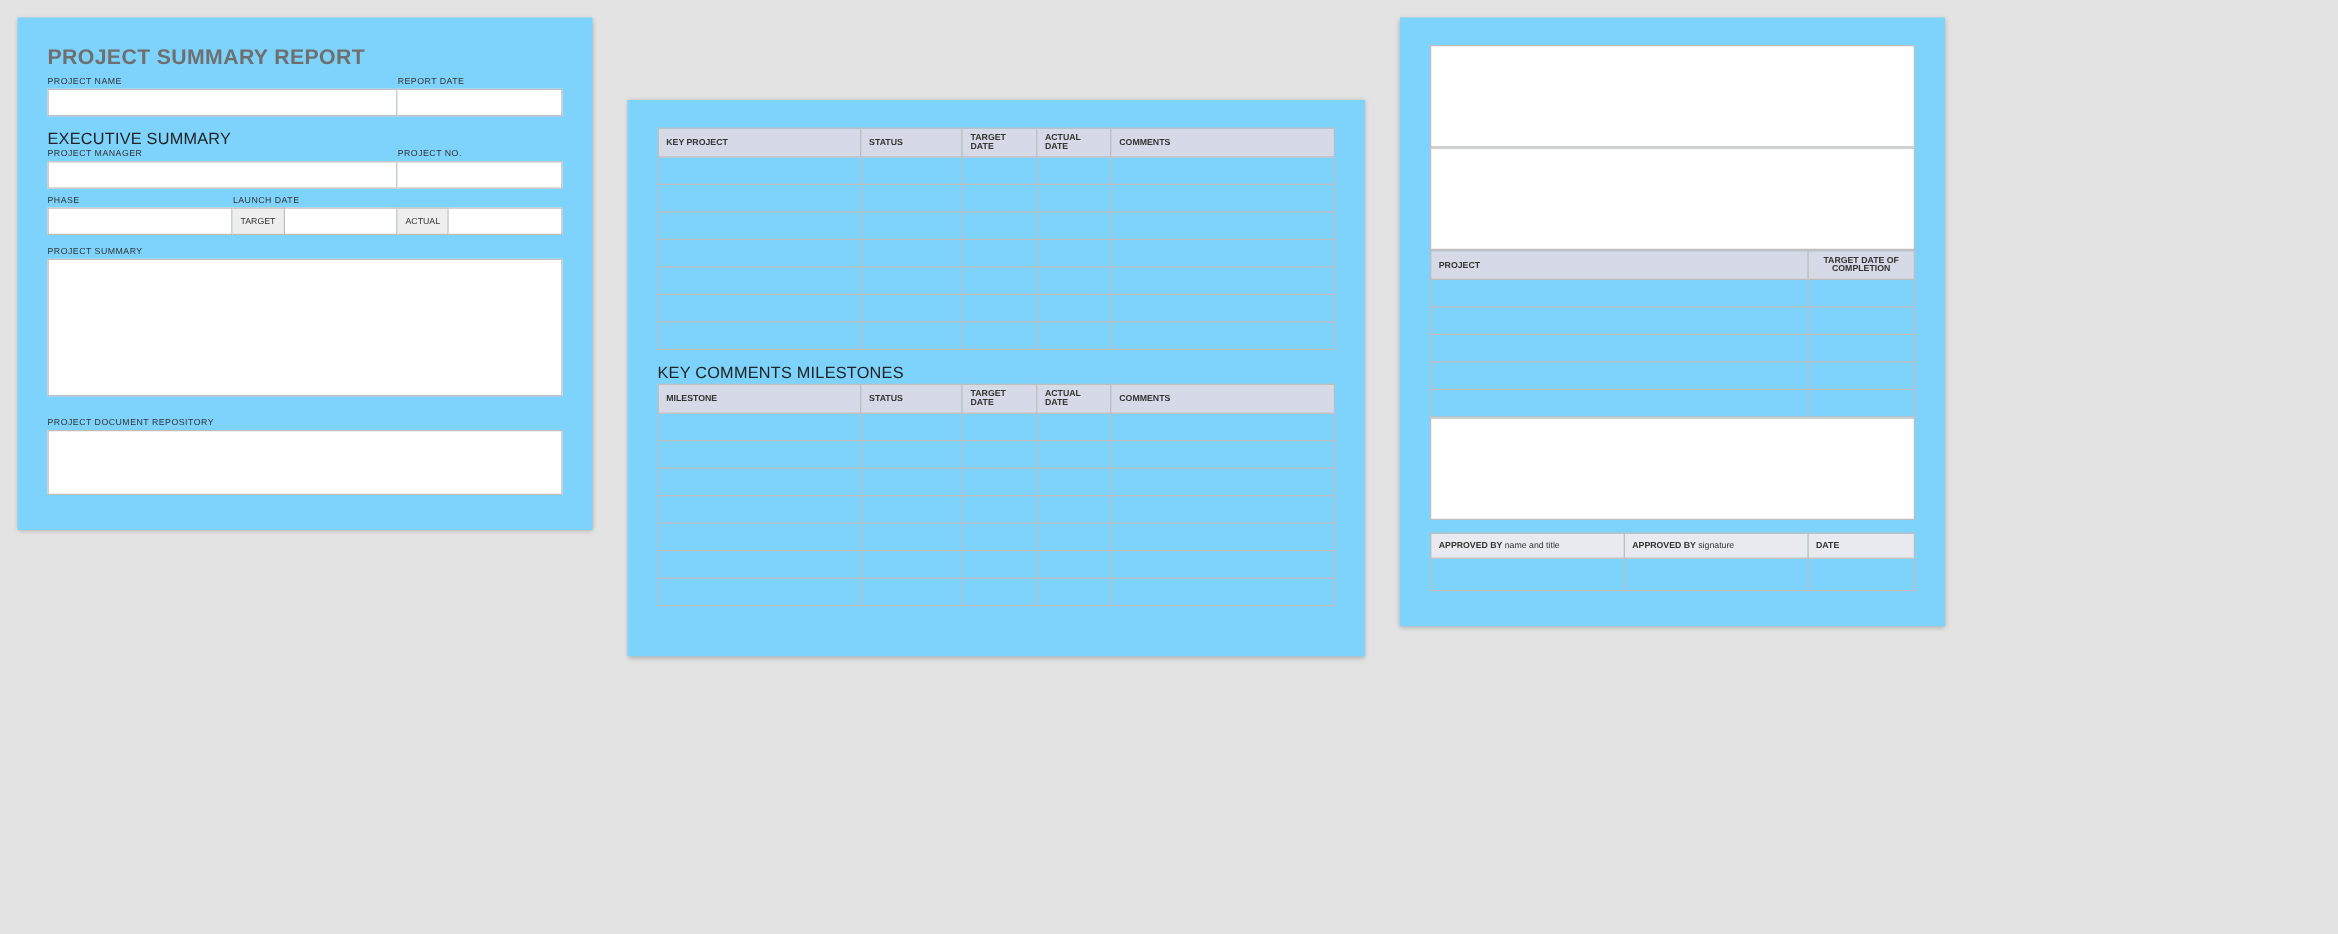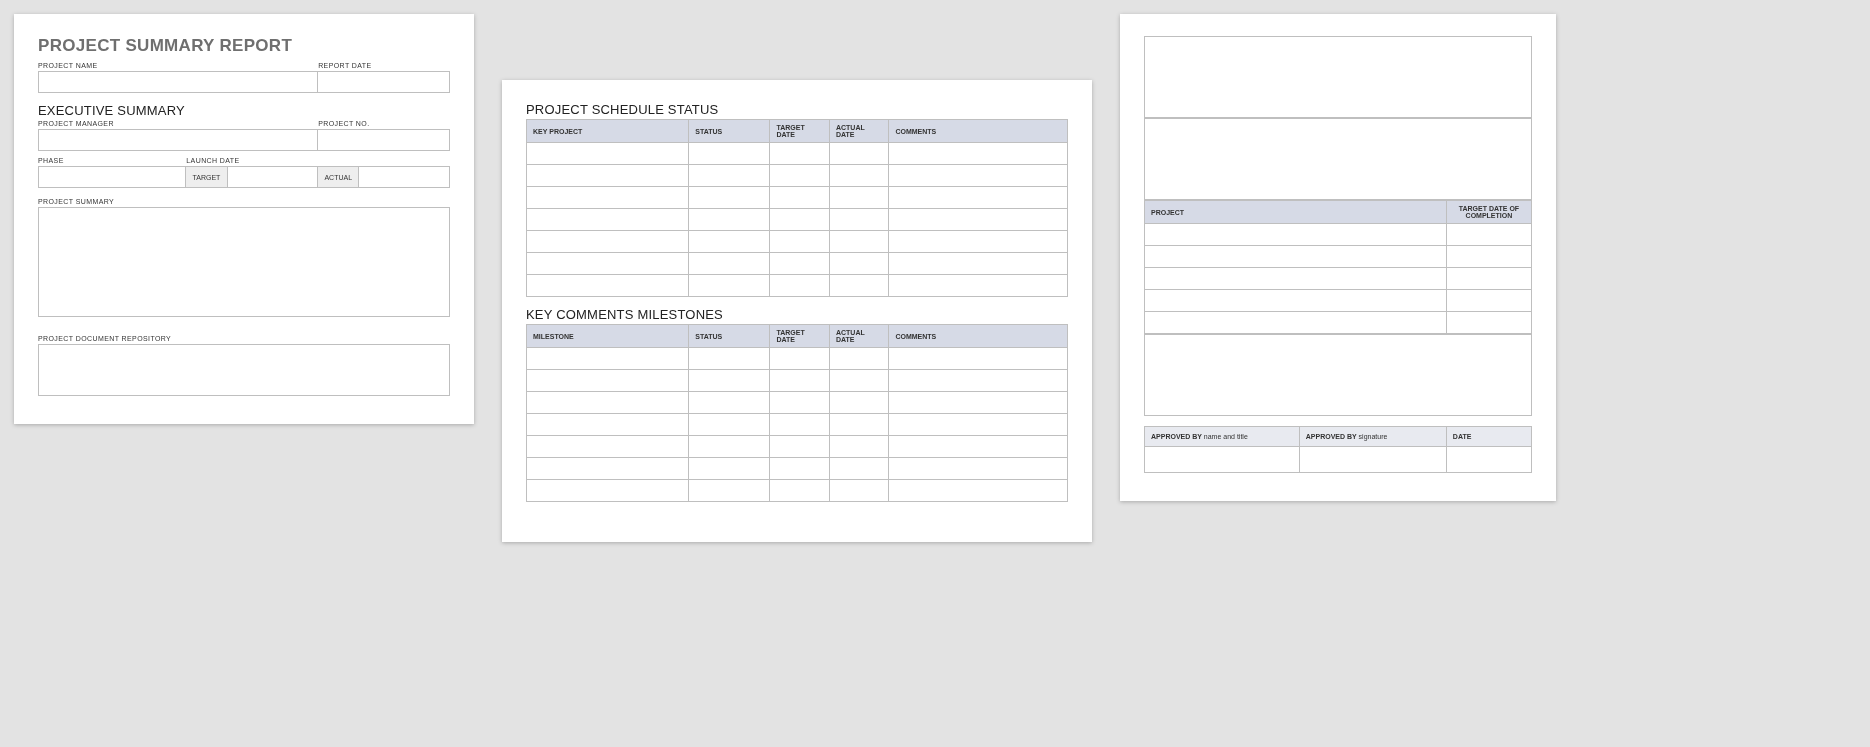--- a/index.html
+++ b/index.html
@@ -9,21 +9,21 @@
     font-size: 11px;
     color: #333;
     padding: 14px;
   }
   .pages {
     display: flex;
     gap: 28px;
     align-items: flex-start;
   }
   .page {
-    background: #ffffff;
+    background: #7dd3fc;
     box-shadow: 0 1px 4px rgba(0,0,0,0.25);
     width: 460px;
     padding: 22px 24px 28px 24px;
     font-family: "Century Gothic", Arial, sans-serif;
   }
   .page-2 { width: 590px; margin-top: 66px; padding-bottom: 40px; }
   .page-3 { width: 436px; }
   .title {
     font-size: 17px;
     font-weight: bold;
@@ -149,21 +149,20 @@
     </div>
 
     <div class="flabel mt10">PROJECT SUMMARY</div>
     <div class="box tall"></div>
 
     <div class="flabel" style="margin-top:18px;">PROJECT DOCUMENT REPOSITORY</div>
     <div class="box med"></div>
   </div>
 
   <div class="page page-2">
-    <div class="section-title" style="margin-top:0;">PROJECT SCHEDULE STATUS</div>
     <table>
       <colgroup>
           <col class="c-key">
           <col class="c-stat">
           <col class="c-td">
           <col class="c-ad">
           <col class="c-com">
         </colgroup>
       <thead>
         <tr>

